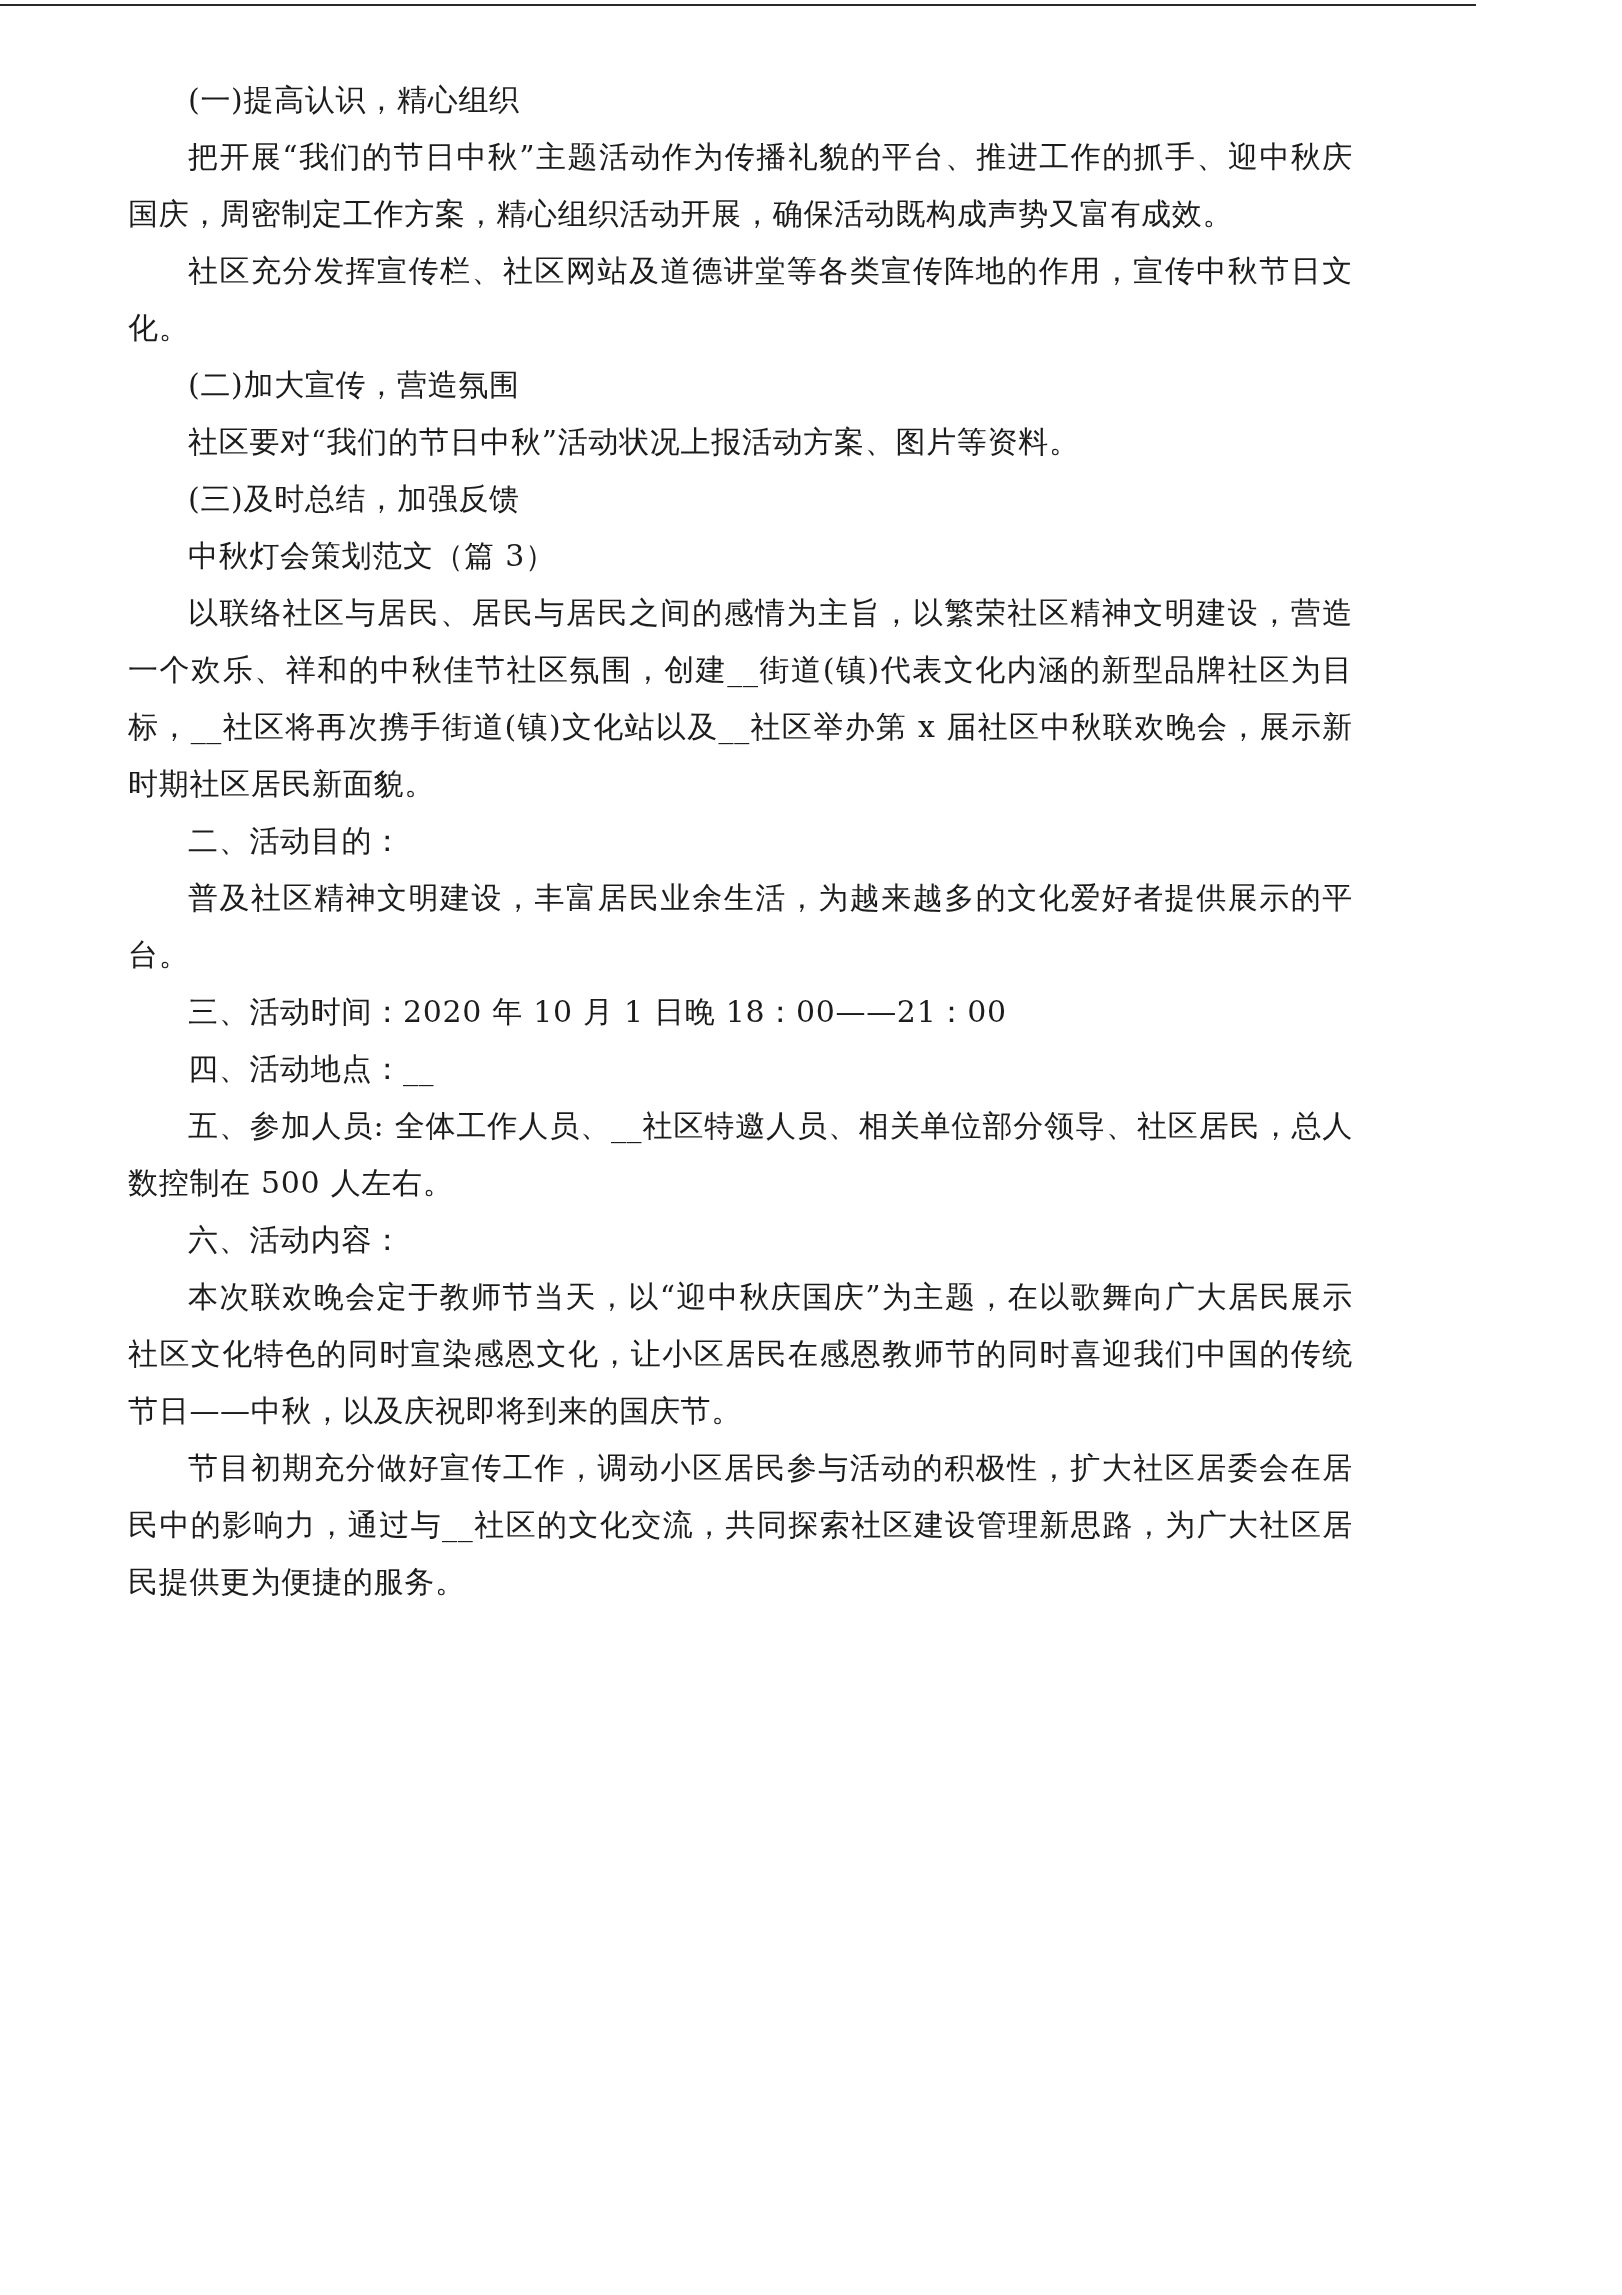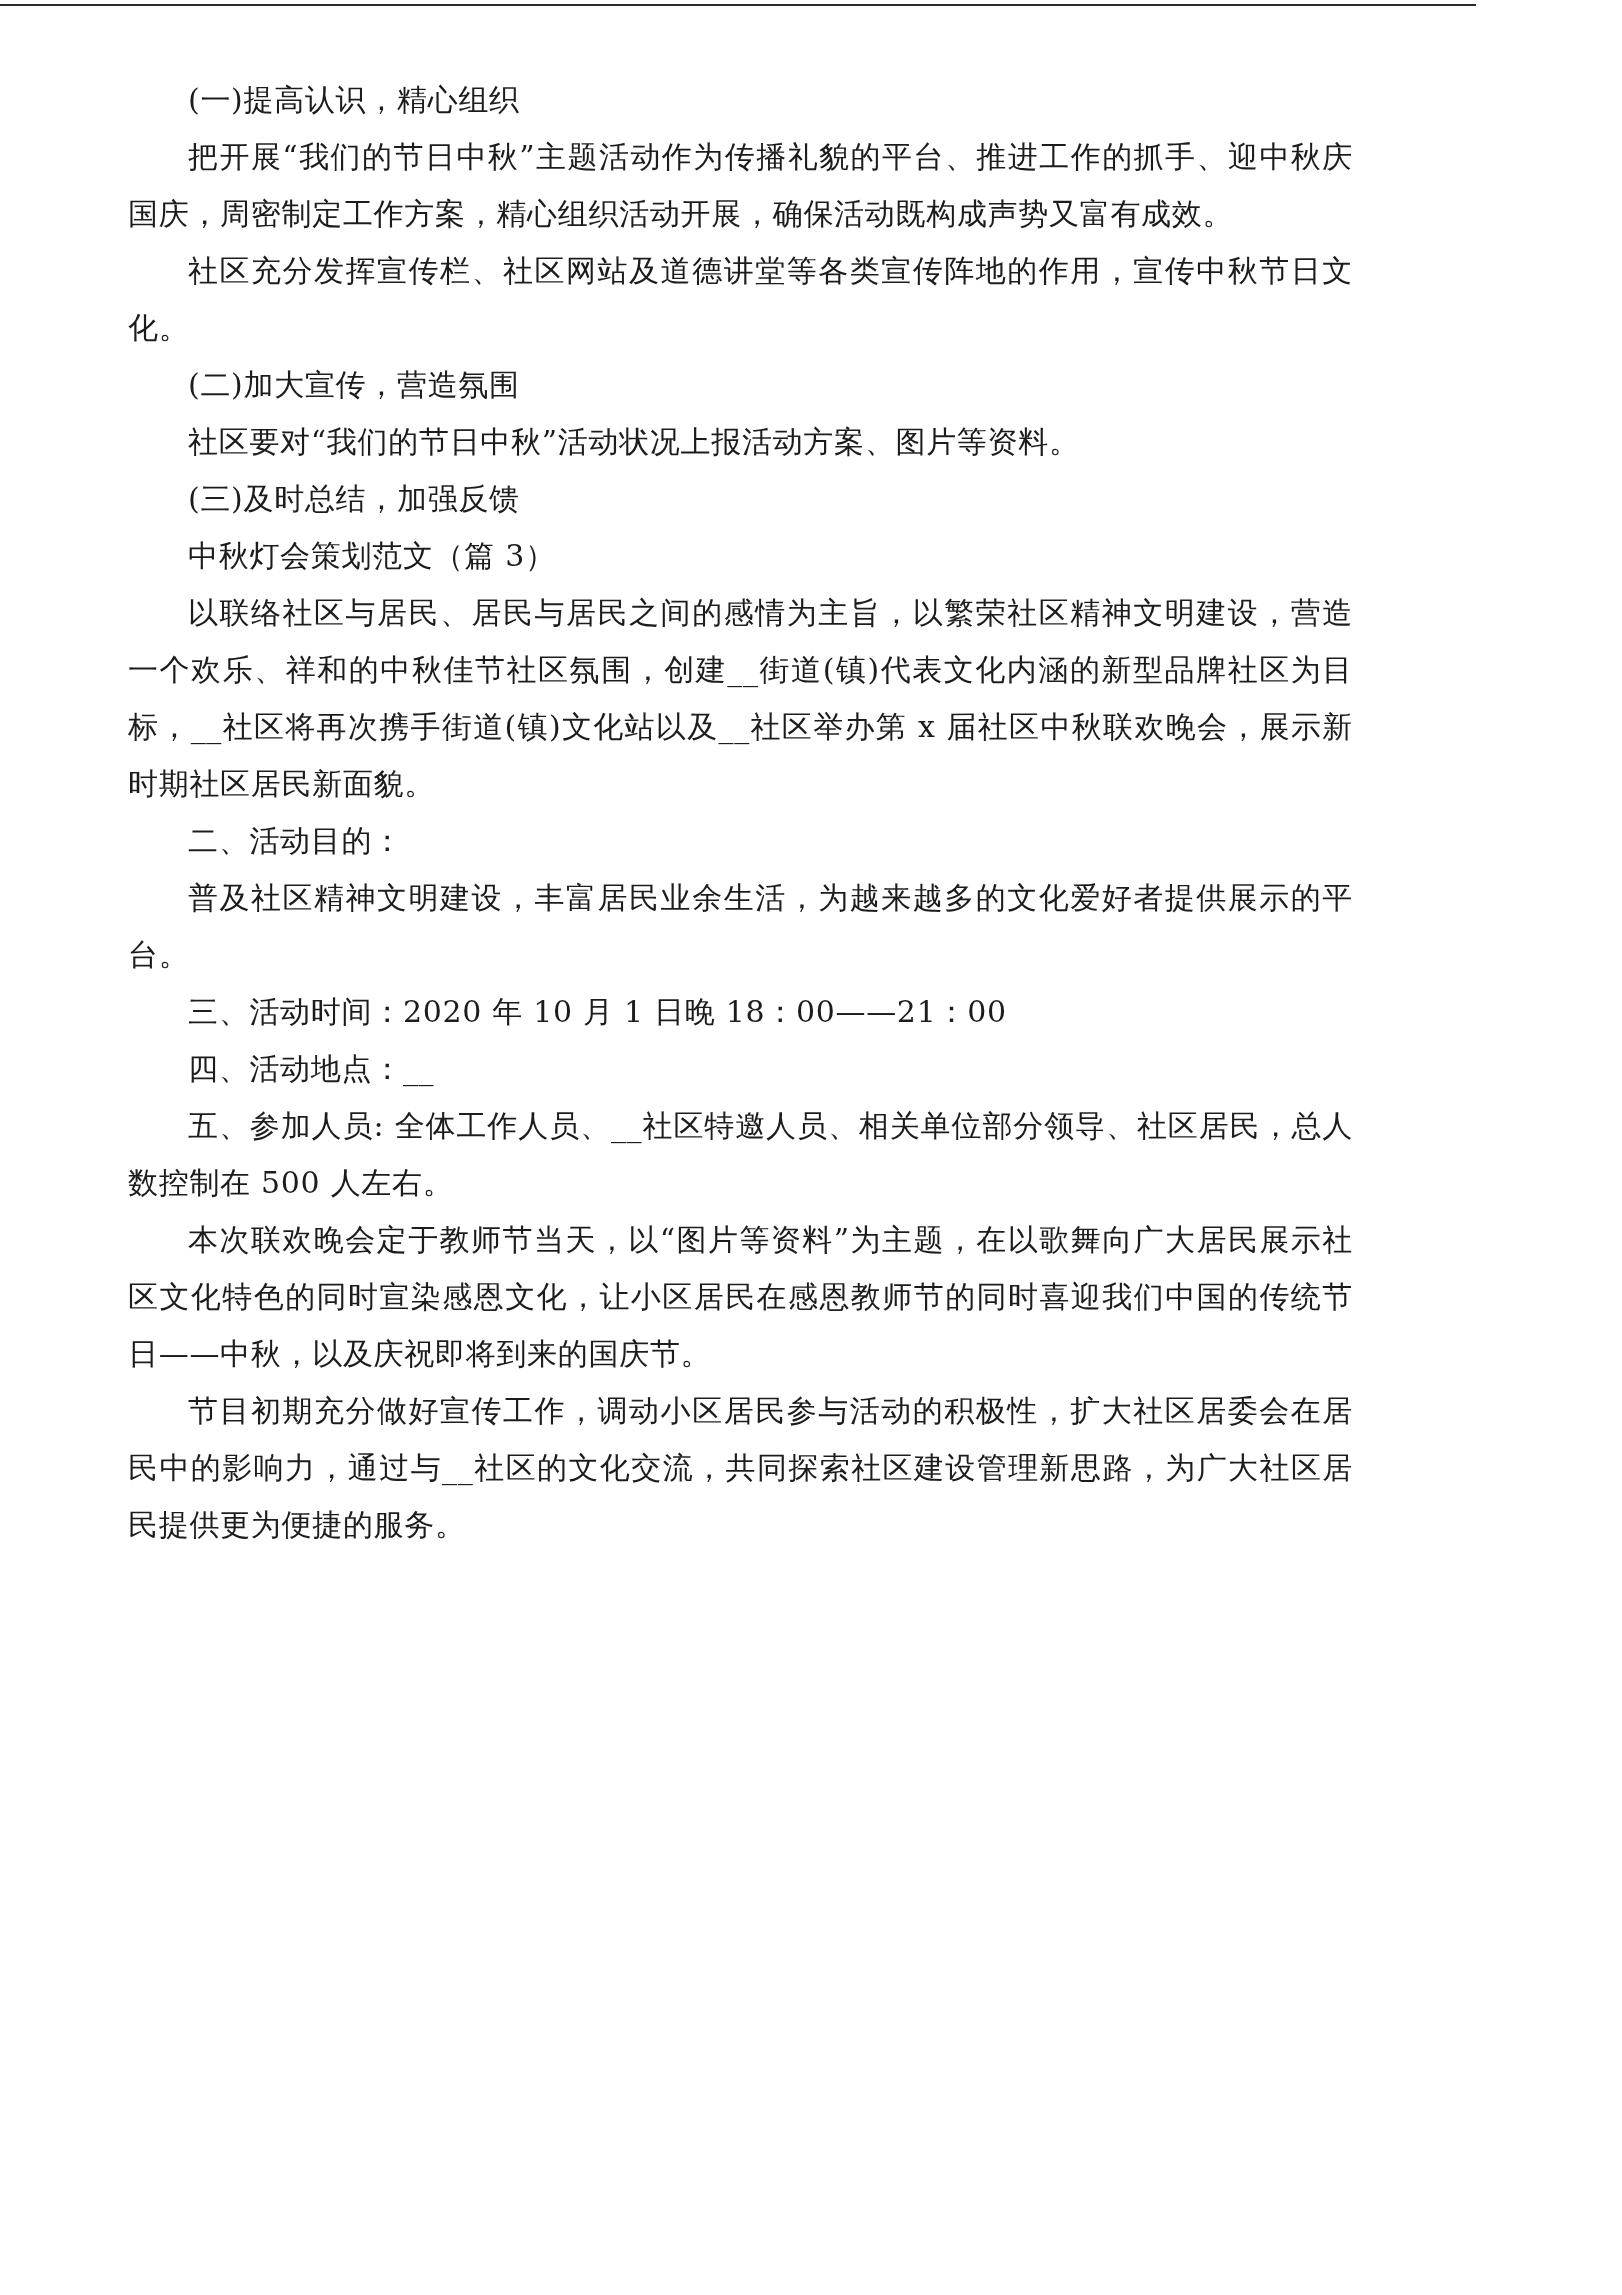--- a/index.html
+++ b/index.html
@@ -53,17 +53,18 @@
       <p>(二)加大宣传，营造氛围</p>
       <p>社区要对“我们的节日中秋”活动状况上报活动方案、图片等资料。</p>
       <p>(三)及时总结，加强反馈</p>
       <p>中秋灯会策划范文（篇 3）</p>
       <p>以联络社区与居民、居民与居民之间的感情为主旨，以繁荣社区精神文明建设，营造一个欢乐、祥和的中秋佳节社区氛围，创建__街道(镇)代表文化内涵的新型品牌社区为目标，__社区将再次携手街道(镇)文化站以及__社区举办第 x 届社区中秋联欢晚会，展示新时期社区居民新面貌。</p>
       <p>二、活动目的：</p>
       <p>普及社区精神文明建设，丰富居民业余生活，为越来越多的文化爱好者提供展示的平台。</p>
       <p>三、活动时间：2020 年 10 月 1 日晚 18：00——21：00</p>
       <p>四、活动地点：__</p>
       <p>五、参加人员: 全体工作人员、__社区特邀人员、相关单位部分领导、社区居民，总人数控制在 500 人左右。</p>
-      <p>本次联欢晚会定于教师节当天，以“图片等资料”为主题，在以歌舞向广大居民展示社区文化特色的同时宣染感恩文化，让小区居民在感恩教师节的同时喜迎我们中国的传统节日——中秋，以及庆祝即将到来的国庆节。</p>
+      <p>六、活动内容：</p>
+      <p>本次联欢晚会定于教师节当天，以“迎中秋庆国庆”为主题，在以歌舞向广大居民展示社区文化特色的同时宣染感恩文化，让小区居民在感恩教师节的同时喜迎我们中国的传统节日——中秋，以及庆祝即将到来的国庆节。</p>
       <p>节目初期充分做好宣传工作，调动小区居民参与活动的积极性，扩大社区居委会在居民中的影响力，通过与__社区的文化交流，共同探索社区建设管理新思路，为广大社区居民提供更为便捷的服务。</p>
     </div>
 </div>
 
 
 </body></html>

